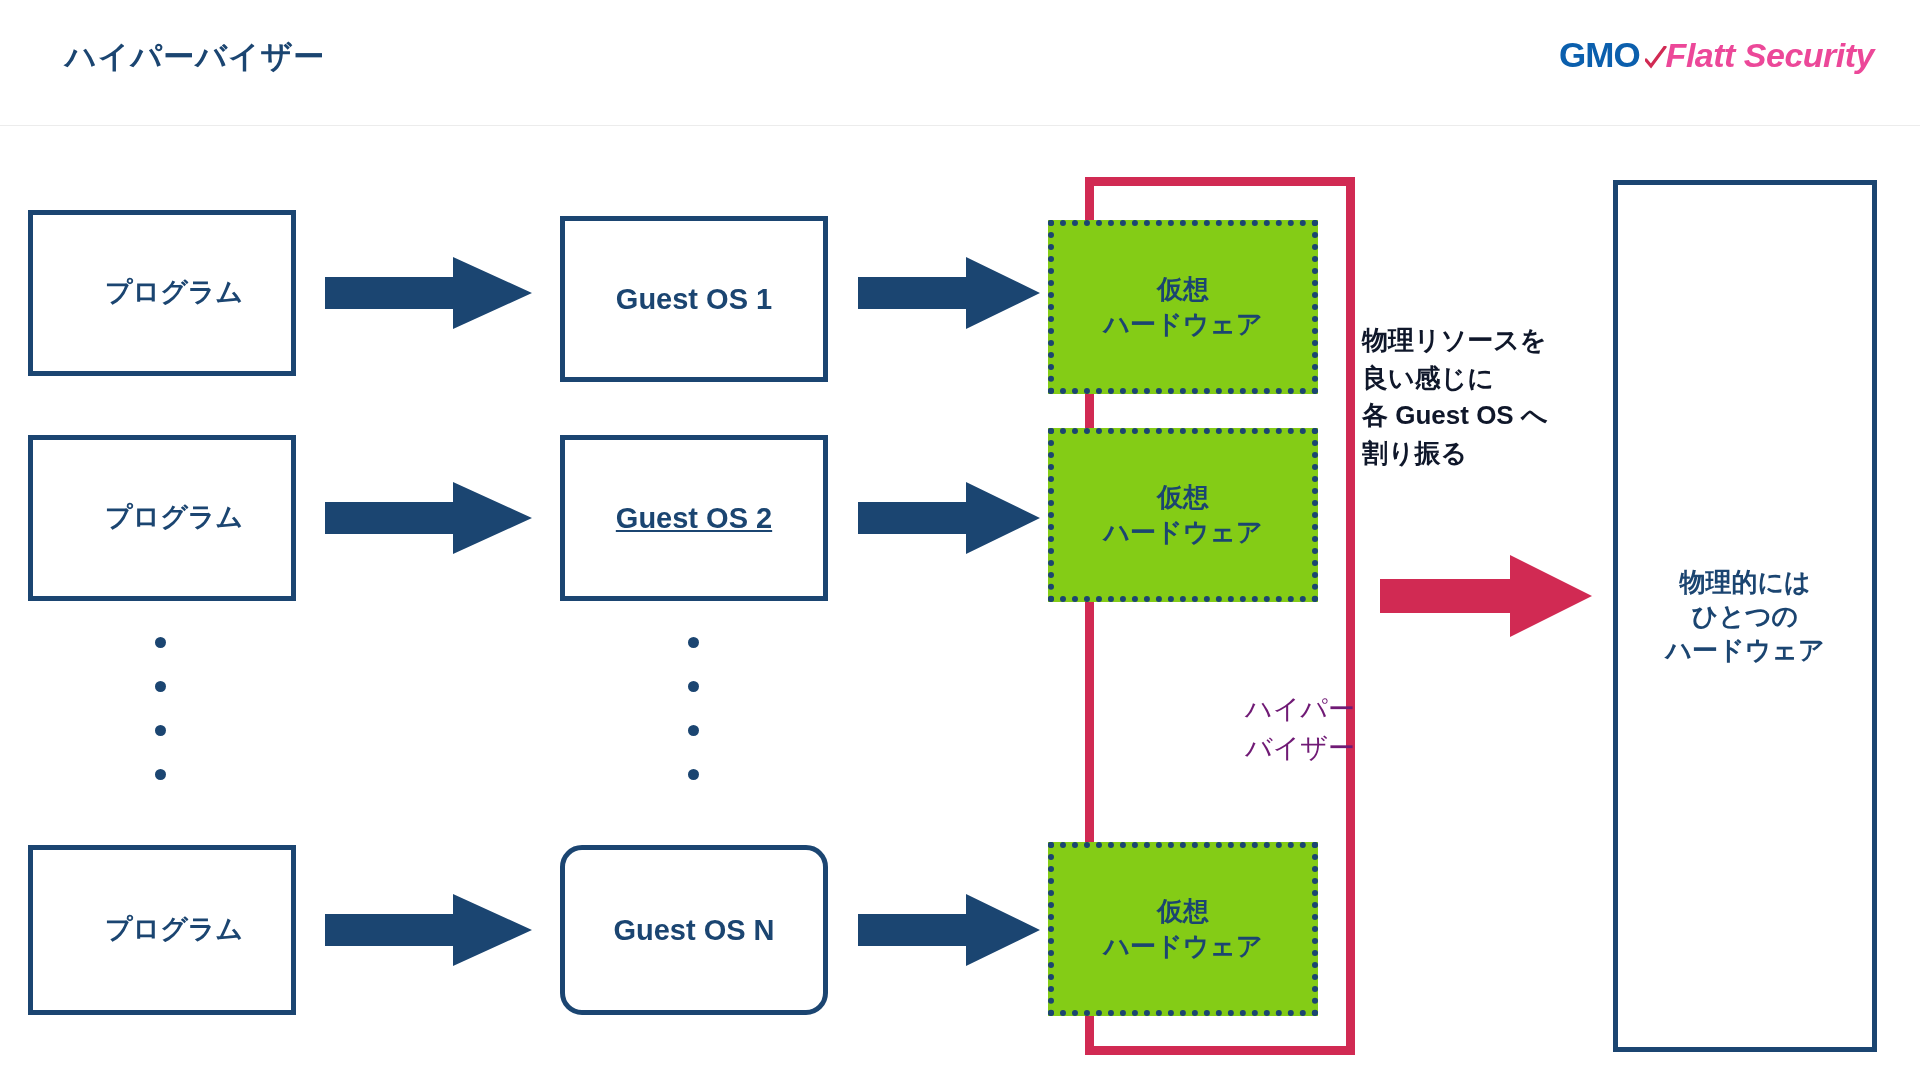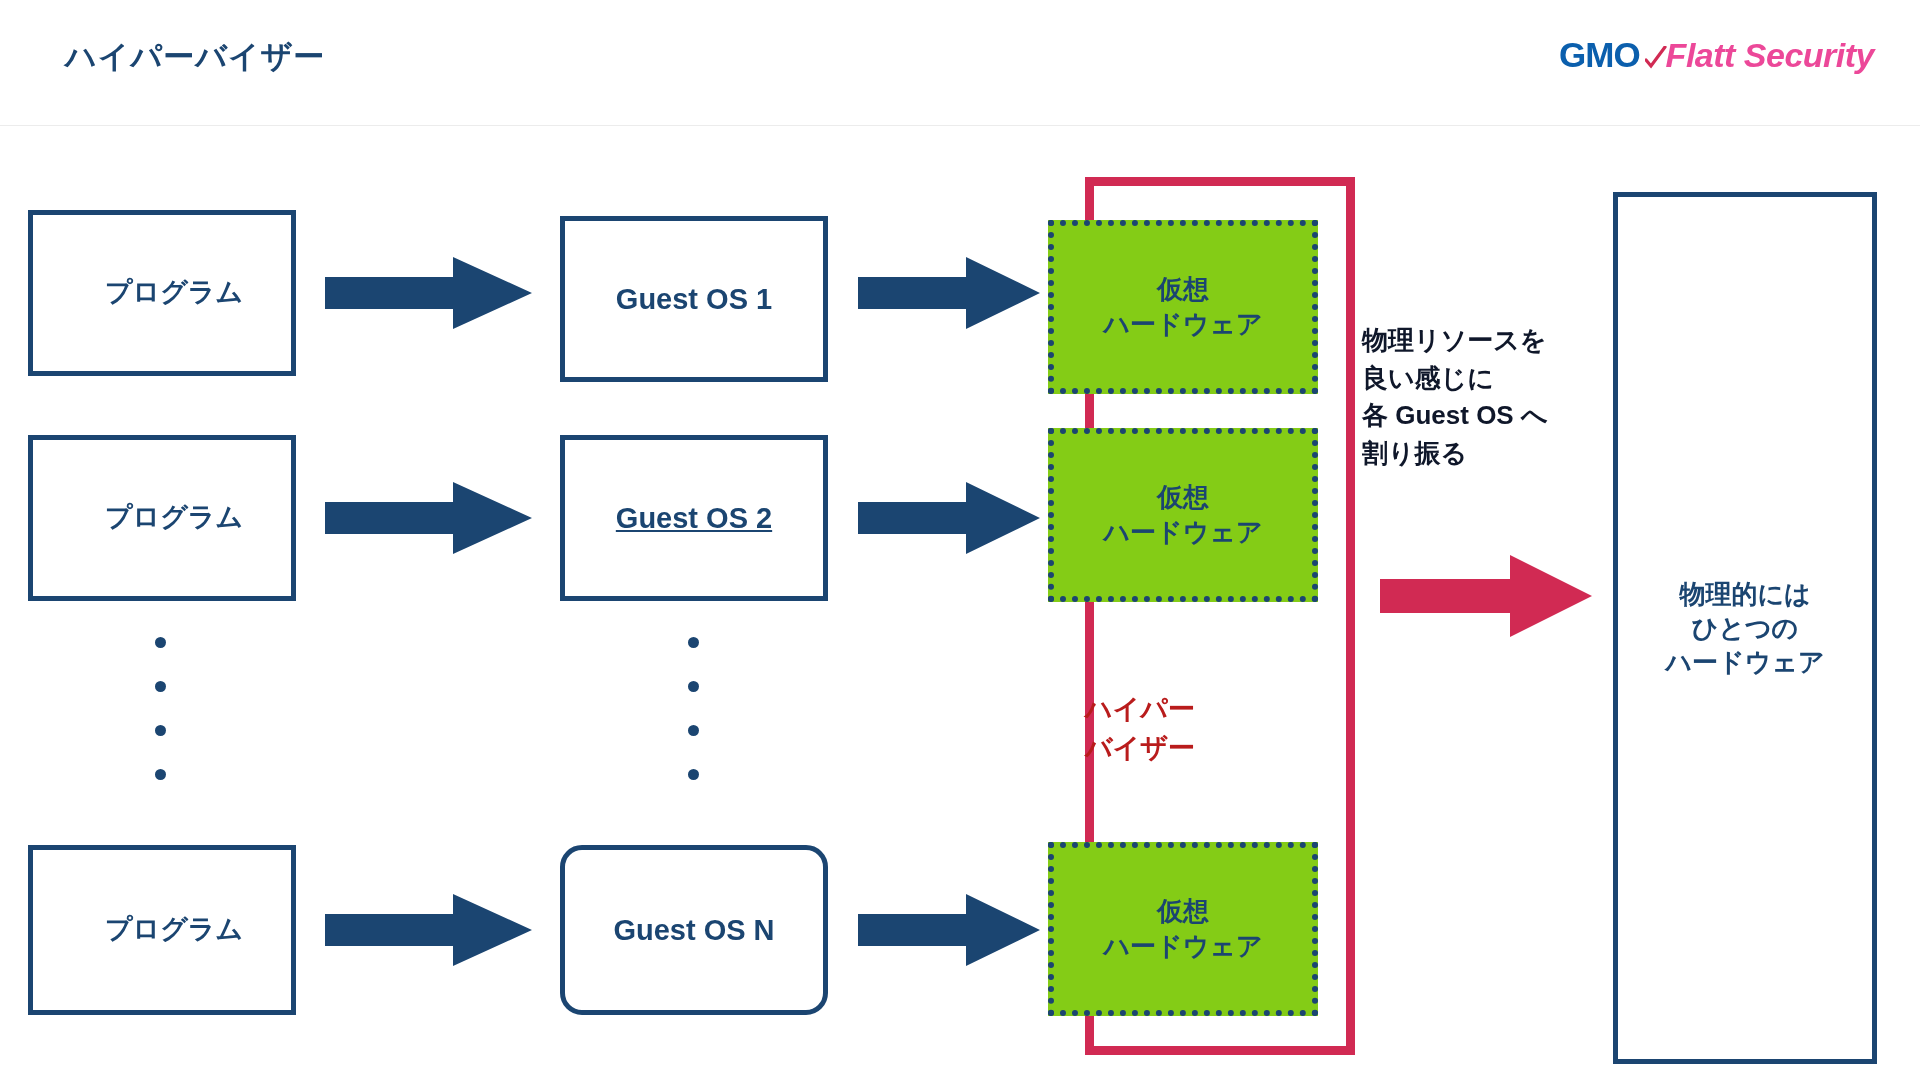--- a/index.html
+++ b/index.html
@@ -77,37 +77,36 @@
     position:absolute;
     left:1085px;top:177px;width:270px;height:878px;
     border:9px solid #d12a53;
     box-sizing:border-box;
     background:transparent;
     z-index:1;
   }
   #hv-label{
     position:absolute;
     left:1085px;top:690px;width:270px;
-    text-align:left;color:#b91c1c;font-weight:700;
+    text-align:right;color:#701a75;font-weight:400;
     font-size:27px;line-height:1.45;white-space:pre-line;
     z-index:6;
   }
 
   
   #alloc-note{
     position:absolute;left:1362px;top:322px;width:250px;
     color:#0f172a;font-weight:700;font-size:26px;
     line-height:1.45;white-space:pre-line;z-index:6;
   }
 
   
   #phys-box{
     left:1613px;top:180px;width:264px;height:872px;
     font-size:26px;
-    margin-top:12px;
   }
 
   
   .dots{position:absolute;display:flex;flex-direction:column;align-items:center;}
   .dots span{
     display:block;width:11px;height:11px;border-radius:50%;
     background:#1b4571;margin-bottom:33px;
   }
   .dots span:last-child{margin-bottom:0;}
 </style>

